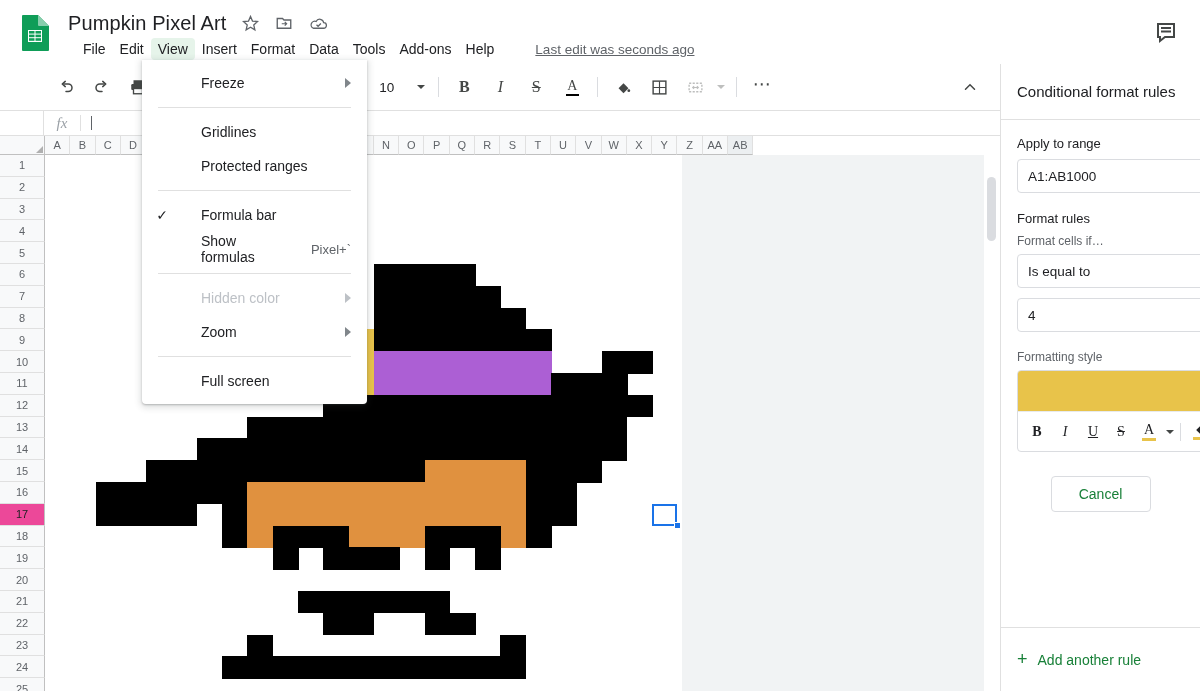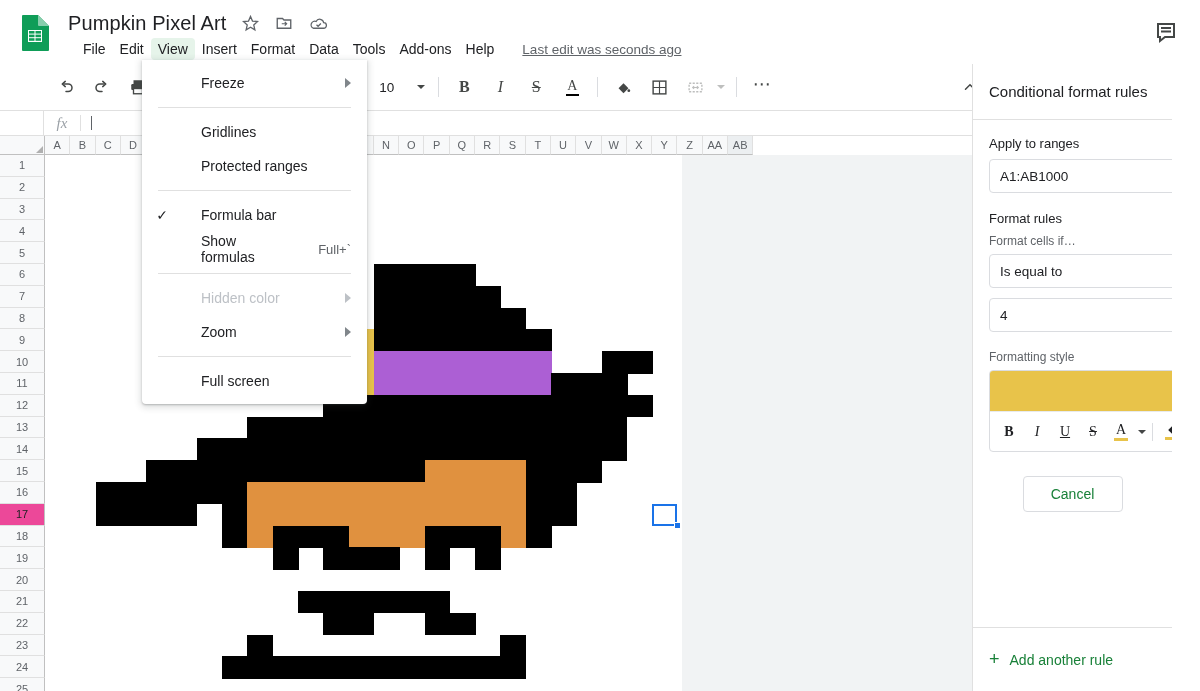--- a/index.html
+++ b/index.html
@@ -12,21 +12,21 @@
 
   
   .titlebar { position: absolute; left: 0; top: 0; width: 1200px; height: 64px; background: #fff; }
   .doc-icon { position: absolute; left: 20px; top: 14px; width: 30px; height: 38px; }
   .title-row { position: absolute; left: 68px; top: 8px; height: 30px; display: flex; align-items: center; gap: 14px; }
   .doc-title { font-size: 20px; color: #202124; letter-spacing: 0.1px; }
   .title-icon { width: 20px; height: 20px; color: #5f6368; display: inline-flex; align-items: center; justify-content: center; cursor: pointer; }
   .menubar { position: absolute; left: 76px; top: 37px; height: 24px; display: flex; align-items: center; }
   .menu-item { font-size: 14px; color: #202124; padding: 3px 7px; border-radius: 4px; cursor: pointer; white-space: nowrap; }
   .menu-item.active { background: #e6f4ea; color: #202124; }
-  .lastedit { font-size: 13.5px; color: #5f6368; text-decoration: underline; margin-left: 21px; cursor: pointer; white-space: nowrap; }
+  .lastedit { font-size: 13.5px; color: #5f6368; text-decoration: underline; margin-left: 34px; cursor: pointer; white-space: nowrap; }
   .comment-btn { position: absolute; right: 16px; top: 14px; width: 36px; height: 36px; display: flex; align-items: center; justify-content: center; border-radius: 50%; cursor: pointer; }
 
   
   .toolbar { position: absolute; left: 0; top: 64px; width: 1000px; height: 46px; background: #fff; display: flex; align-items: center; padding-left: 48px; gap: 0; }
   .tb-btn { width: 28px; height: 28px; display: flex; align-items: center; justify-content: center; border-radius: 4px; cursor: pointer; color: #444746; margin: 0 4px; flex: none; }
   .tb-sep { width: 1px; height: 20px; background: #dadce0; margin: 0 7px; flex: none; }
   .tb-select { height: 26px; display: flex; align-items: center; gap: 8px; padding: 0 6px; border-radius: 4px; cursor: pointer; font-size: 13.5px; color: #202124; flex: none; }
   .caret { width: 0; height: 0; border-left: 4px solid transparent; border-right: 4px solid transparent; border-top: 4px solid #444746; }
   .tb-spacer { flex: 1 1 auto; }
   .tb-disabled { opacity: 0.35; }
@@ -62,21 +62,21 @@
   .dd-item { height: 34px; display: flex; align-items: center; padding: 0 16px 0 0; cursor: pointer; font-size: 14px; color: #202124; gap: 19px; }
   .dd-check { width: 40px; text-align: center; font-size: 14px; color: #202124; flex: none; }
   .dd-label { flex: 1; }
   .dd-shortcut { font-size: 13px; color: #5f6368; padding-left: 10px; }
   .dd-arrow { width: 0; height: 0; border-top: 5px solid transparent; border-bottom: 5px solid transparent; border-left: 6px solid #80868b; margin-left: 8px; }
   .dd-sep { height: 1px; background: #e0e0e0; margin: 7px 16px; }
   .dd-item.disabled { color: #bdc1c6; cursor: default; }
   .dd-item.disabled .dd-arrow { border-left-color: #bdc1c6; }
 
   
-  .sidepanel { position: absolute; left: 972px; top: 64px; width: 200px; height: 627px; background: #fff; border-left: 1px solid #e0e0e0; overflow: hidden; }
+  .sidepanel { position: absolute; left: 1000px; top: 64px; width: 200px; height: 627px; background: #fff; border-left: 1px solid #e0e0e0; overflow: hidden; }
   .sp-header { height: 56px; display: flex; align-items: center; padding: 0 16px; border-bottom: 1px solid #e0e0e0; }
   .sp-title { font-size: 15px; color: #202124; white-space: nowrap; }
   .sp-tabs { display: flex; padding: 0 16px; margin-top: 12px; gap: 26px; }
   .sp-tab { font-size: 14px; color: #5f6368; padding: 4px 2px 8px; cursor: pointer; white-space: nowrap; }
   .sp-tab.active { color: #137333; border-bottom: 3px solid #188038; font-weight: 500; }
   .sp-body { padding: 16px; }
   .sp-label { font-size: 13px; color: #202124; font-weight: 500; margin-bottom: 8px; }
   .sp-sub { font-size: 12px; color: #5f6368; margin-bottom: 6px; }
   .sp-input { height: 34px; border: 1px solid #dadce0; border-radius: 4px; display: flex; align-items: center; padding: 0 10px; font-size: 13.5px; color: #202124; background: #fff; cursor: text; width: 230px; }
   .sp-select { height: 34px; border: 1px solid #dadce0; border-radius: 4px; display: flex; align-items: center; padding: 0 10px; font-size: 13.5px; color: #202124; background: #fff; cursor: pointer; width: 230px; }
@@ -372,21 +372,21 @@
       <span class="dd-label">Protected ranges</span>
     </div>
     <div class="dd-sep"></div>
     <div class="dd-item">
       <span class="dd-check">✓</span>
       <span class="dd-label">Formula bar</span>
     </div>
     <div class="dd-item">
       <span class="dd-check"></span>
       <span class="dd-label">Show formulas</span>
-      <span class="dd-shortcut">Full+`</span>
+      <span class="dd-shortcut">Pixel+`</span>
     </div>
     <div class="dd-sep"></div>
     <div class="dd-item disabled">
       <span class="dd-check"></span>
       <span class="dd-label">Hidden color</span>
       <span class="dd-arrow"></span>
     </div>
     <div class="dd-item">
       <span class="dd-check"></span>
       <span class="dd-label">Zoom</span>
@@ -397,21 +397,21 @@
       <span class="dd-check"></span>
       <span class="dd-label">Full screen</span>
     </div>
   </div>
 
 <div class="sidepanel">
   <div class="sp-header">
     <span class="sp-title">Conditional format rules</span>
   </div>
   <div class="sp-body">
-    <div class="sp-label">Apply to ranges</div>
+    <div class="sp-label">Apply to range</div>
     <div class="sp-input">A1:AB1000</div>
     <div class="sp-gap"></div>
     <div class="sp-label">Format rules</div>
     <div class="sp-sub">Format cells if…</div>
     <div class="sp-select">Is equal to</div>
     <div style="height:10px"></div>
     <div class="sp-input">4</div>
     <div class="sp-gap"></div>
     <div class="sp-sub">Formatting style</div>
     <div class="style-box">

